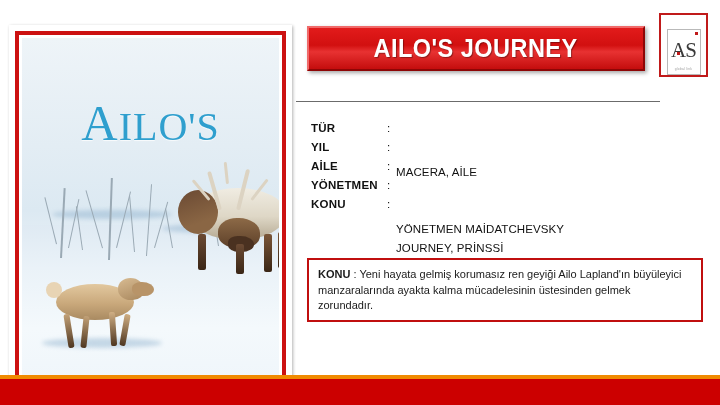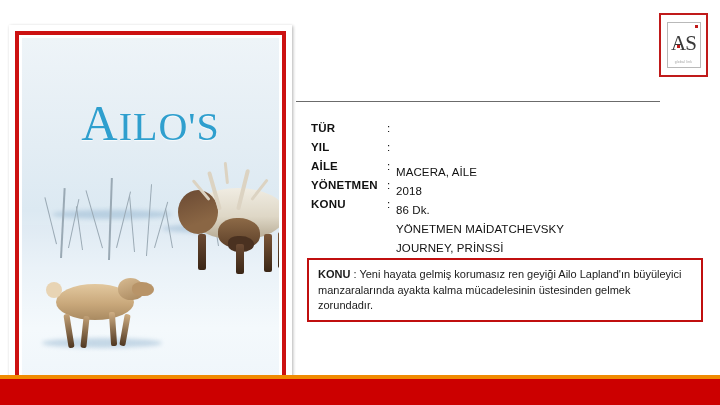--- a/index.html
+++ b/index.html
@@ -76,21 +76,21 @@
     font-family: "Liberation Sans", sans-serif;
     transform: scaleX(0.94);
     text-shadow: 1px 1px 1px rgba(0,0,0,0.35);
     white-space: nowrap;
   }
 
   
   #logo-box {
     position: absolute; left: 659px; top: 13px; width: 49px; height: 64px;
     border: 2px solid #c01a1a; background: #ffffff;
-    display: flex; align-items: center; justify-content: center;
+    display: flex; align-items: flex-end; justify-content: center;
   }
   #logo-inner {
     position: relative; width: 34px; height: 46px;
     border: 1px solid #b9b9b9; background: #ffffff;
     display: flex; align-items: center; justify-content: center;
   }
   #logo-mark {
     font-family: "Liberation Serif", serif; font-size: 21px;
     color: #3a3a3a; letter-spacing: -1px; line-height: 1;
     transform: translateY(-2px);
@@ -192,20 +192,23 @@
         <div class="deer-leg" style="left:100px; top:276px; width:6px; height:32px; background:linear-gradient(180deg,#cfae83,#4e3620); transform:rotate(10deg);"></div>
 
         <div class="poster-title-block">
           <span class="poster-title-line ptl-1"><span class="cap">A</span>ILO'S</span>
         </div>
 
       </div>
     </div>
   </div>
 
+  <div id="title-banner">
+    <span id="title-banner-text">AILO'S JOURNEY</span>
+  </div>
 
   <div id="logo-box">
     <div id="logo-inner">
       <span id="logo-mark">AS</span>
       <span id="logo-dot-tr"></span>
       <span id="logo-dot-mid"></span>
       <span id="logo-sub">global link</span>
     </div>
   </div>
 
@@ -215,27 +218,25 @@
 
     <div class="meta-row">
       <span class="meta-label">TÜR</span>
       <span class="meta-sep">:</span>
       <span class="meta-value">MACERA, AİLE</span>
     </div>
 
     <div class="meta-row">
       <span class="meta-label">YIL</span>
       <span class="meta-sep">:</span>
-      <span class="meta-value">2018</span>
     </div>
 
     <div class="meta-row">
       <span class="meta-label">AİLE</span>
       <span class="meta-sep">:</span>
-      <span class="meta-value">86 Dk.</span>
     </div>
 
     <div class="meta-row">
       <span class="meta-label">YÖNETMEN</span>
       <span class="meta-sep">:</span>
       <span class="meta-value">YÖNETMEN MAİDATCHEVSKY</span>
     </div>
 
     <div class="meta-row">
       <span class="meta-label">KONU</span>

